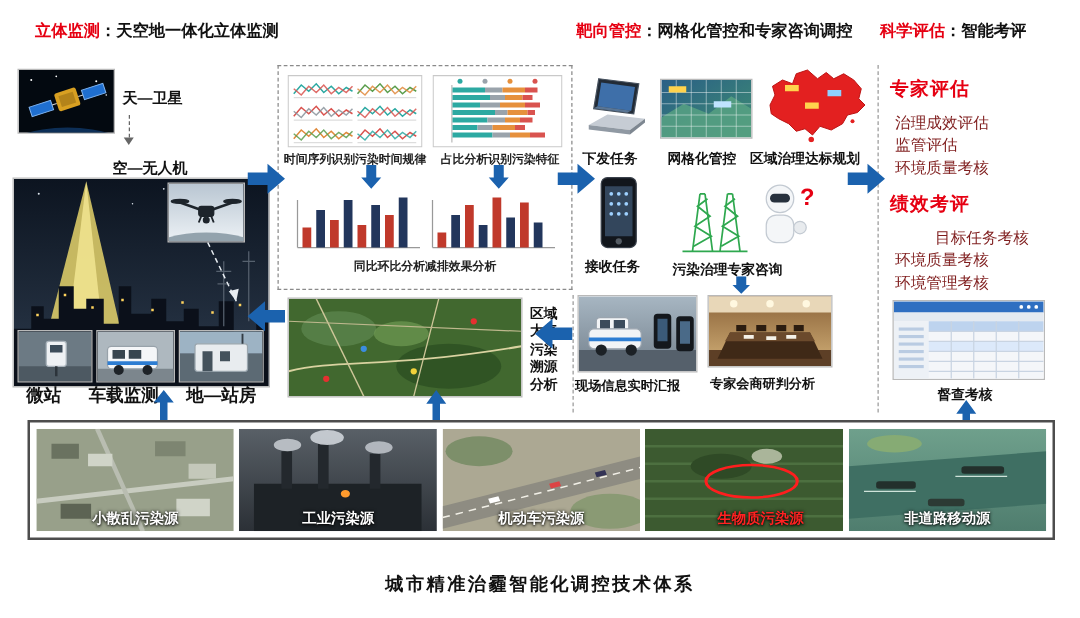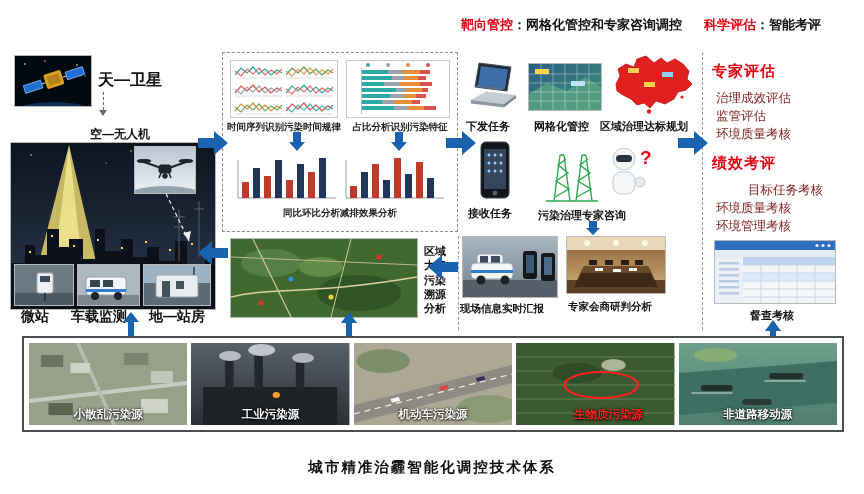--- a/index.html
+++ b/index.html
@@ -25,20 +25,23 @@
   .src-label { position:absolute; left:0; right:0; bottom:3px; text-align:center; font-size:11.5px; font-weight:bold;
                text-shadow:0 0 3px rgba(0,0,0,0.85), 0 1px 2px rgba(0,0,0,0.8); white-space:nowrap; }
   #caption { position:absolute; left:0; top:458px; width:864px; text-align:center; font-size:14.5px; font-weight:bold; color:#111; letter-spacing:2px; }
   .ground-row { display:flex; justify-content:space-around; align-items:center; }
 </style>
 </head>
 <body>
 
 <div id="stage">
 
+  <div class="abs hdr" style="left:28px; top:16px;">
+    <span class="red">立体监测</span><span>：</span><span>天空地一体化立体监测</span>
+  </div>
   <div class="abs hdr" style="left:704px; top:16px;">
     <span class="red">科学评估</span><span>：</span><span>智能考评</span>
   </div>
   <div class="abs hdr" style="left:461px; top:16px;">
     <span class="red">靶向管控</span><span>：</span><span>网格化管控和专家咨询调控</span>
   </div>
 
   <div class="abs img-box" style="left:14px; top:55px; width:78px; height:52px;">
     <svg width="78" height="52" viewBox="0 0 78 52">
       <rect width="78" height="52" fill="#030910"></rect>
@@ -51,21 +54,21 @@
       <g transform="rotate(-18 39 24)">
         <rect x="8" y="20" width="18" height="8" fill="#1f6fd0" stroke="#7fb3ef" stroke-width="0.8"></rect>
         <rect x="52" y="20" width="18" height="8" fill="#1f6fd0" stroke="#7fb3ef" stroke-width="0.8"></rect>
         <line x1="26" y1="24" x2="30" y2="24" stroke="#cccccc"></line>
         <line x1="48" y1="24" x2="52" y2="24" stroke="#cccccc"></line>
         <rect x="30" y="16" width="18" height="15" rx="2" fill="#d8a022"></rect>
         <rect x="33" y="19" width="12" height="9" fill="#b3831a"></rect>
       </g>
     </svg>
   </div>
-  <div class="abs lbl" style="left:98px; top:70px; font-size:16px;">天—卫星</div>
+  <div class="abs lbl" style="left:98px; top:70px; font-size:12px;">天—卫星</div>
 
   <div class="abs dash-v" style="left:103px; top:92px; height:18px;"></div>
   <div class="abs tri-down" style="left:99px; top:110px;"></div>
 
   <div class="abs lbl" style="left:90px; top:126px; font-size:12px;">空—无人机</div>
 
   <div class="abs img-box" style="left:10px; top:142px; width:206px; height:168px;">
     <svg width="204" height="166" viewBox="0 0 204 166">
       <defs>
         <linearGradient id="g-city" x1="0" y1="0" x2="0" y2="1">

